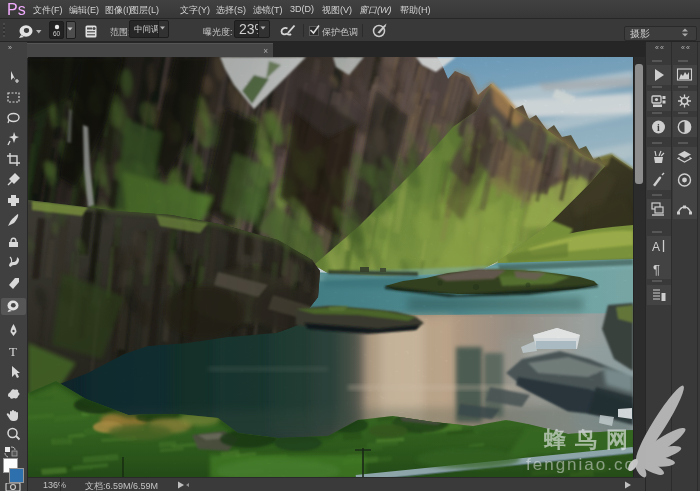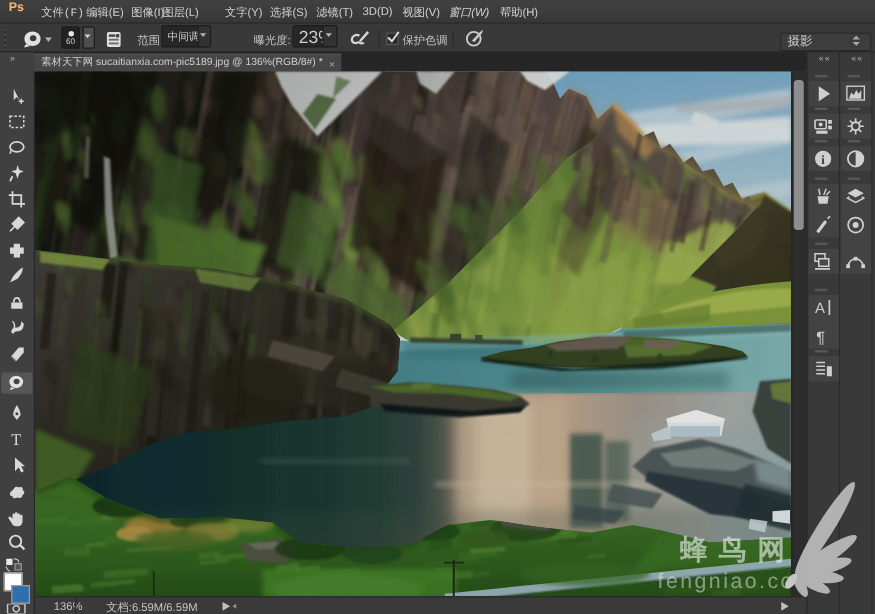--- a/index.html
+++ b/index.html
@@ -1,20 +1,20 @@
 <!DOCTYPE html>
 <html><head><meta charset="utf-8">
 <style>
 html,body{margin:0;padding:0;}
 body{width:700px;height:491px;overflow:hidden;position:relative;background:#3a3a3a;
   font-family:"Liberation Sans",sans-serif;-webkit-font-smoothing:antialiased;}
 .abs{position:absolute;}
 
 #menubar{left:0;top:0;width:700px;height:18px;background:linear-gradient(#414141,#373737);border-bottom:1px solid #272727;}
-#pslogo{left:7px;top:1px;font-size:10px;font-weight:bold;color:#fdba74;letter-spacing:0px;}
+#pslogo{left:7px;top:1px;font-size:16px;font-weight:normal;color:#f0abfc;letter-spacing:0px;}
 .mi{top:4px;font-size:9px;color:#d2d2d2;}
 
 #optbar{left:0;top:19px;width:700px;height:22px;background:#393939;border-bottom:1px solid #252525;}
 .grip{left:3px;top:4px;width:2px;height:14px;background:repeating-linear-gradient(#4a4a4a 0 2px,#303030 2px 4px);}
 .obox{background:#272727;border:1px solid #1d1d1d;border-radius:2px;color:#cfcfcf;font-size:14px;}
 .olabel{font-size:9px;color:#c6c6c6;top:26px;}
 .dropbtn{background:#323232;border:1px solid #1d1d1d;border-radius:0 2px 2px 0;}
 
 #toolbar{left:0;top:42px;width:27px;height:449px;background:#404040;border-right:1px solid #272727;}
 .tico{left:5px;width:17px;height:17px;}
@@ -28,21 +28,21 @@
 
 #statusbar{left:28px;top:477px;width:617px;height:14px;background:#3a3a3a;border-top:1px solid #2a2a2a;color:#c4c4c4;font-size:9px;}
 
 #vscroll{left:633px;top:57px;width:12px;height:420px;background:#2c2c2c;border-left:1px solid #232323;}
 #vthumb{left:2px;top:7px;width:8px;height:130px;background:#8d8d8d;border-radius:4px;}
 </style></head>
 <body>
 
 <div id="menubar" class="abs"></div>
 <div id="pslogo" class="abs">Ps</div>
-<div class="abs mi" style="left:33px;font-family:Liberation Mono, monospace;">文件(F)</div>
+<div class="abs mi" style="left:33px;">文件(F)</div>
 <div class="abs mi" style="left:69px;">编辑(E)</div>
 <div class="abs mi" style="left:105px;">图像(I)</div>
 <div class="abs mi" style="left:130px;">图层(L)</div>
 <div class="abs mi" style="left:180px;">文字(Y)</div>
 <div class="abs mi" style="left:216px;">选择(S)</div>
 <div class="abs mi" style="left:253px;">滤镜(T)</div>
 <div class="abs mi" style="left:290px;">3D(D)</div>
 <div class="abs mi" style="left:322px;">视图(V)</div>
 <div class="abs mi" style="left:359px;font-style:italic;">窗口(W)</div>
 <div class="abs mi" style="left:400px;">帮助(H)</div>
@@ -190,21 +190,21 @@
     <path d="M8 1 c3 0 4 1 4 3 M5 11 c-2-1-3-2-3-4" stroke="#bbb" stroke-width="1" fill="none"></path>
   </svg>
 <div class="abs" style="left:3px;top:458px;width:13px;height:13px;background:#fdfdfd;border:1px solid #9a9a9a;"></div>
 <div class="abs" style="left:9px;top:468px;width:13px;height:13px;background:#2e6fad;border:1px solid #9a9a9a;"></div>
 <svg class="abs" style="left:5px;top:483px;" width="17" height="8" viewBox="0 0 17 8">
     <rect x="1" y="0" width="14" height="8" rx="1" fill="none" stroke="#c8c8c8" stroke-width="1.2"></rect>
     <circle cx="8" cy="4" r="2.5" fill="none" stroke="#c8c8c8" stroke-width="1.2"></circle>
   </svg>
 
 <div id="tabbar" class="abs"></div>
-<div id="tab" class="abs"><span style="margin-left:6px;">素材天下网 sucaitianxia.com-pic5189.jpg @ 136%(RGB/8#) *</span><span style="position:absolute;right:5px;top:2px;color:#aaa;">×</span></div>
+<div id="tab" class="abs"><span style="position:absolute;right:5px;top:2px;color:#aaa;">×</span></div>
 
 <div id="photo" class="abs" style="left:28px;top:57px;width:605px;height:420px;overflow:hidden;background:#35463c;">
 <svg width="605" height="420" viewBox="0 0 605 420">
 <defs>
  <linearGradient id="sky" x1="0.2" y1="0" x2="0.35" y2="1">
   <stop offset="0" stop-color="#74a9cc"></stop>
           <stop offset="0.5" stop-color="#accbd9"></stop>
           <stop offset="0.85" stop-color="#e0eaec"></stop>
           <stop offset="1" stop-color="#d2e1e4"></stop>
  </linearGradient>

